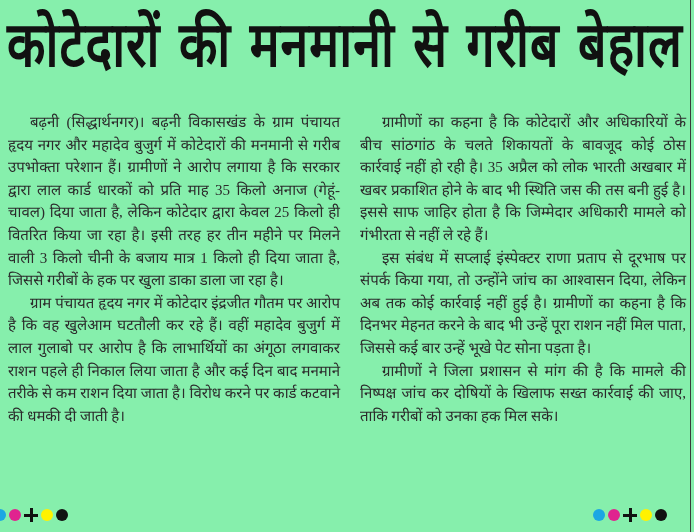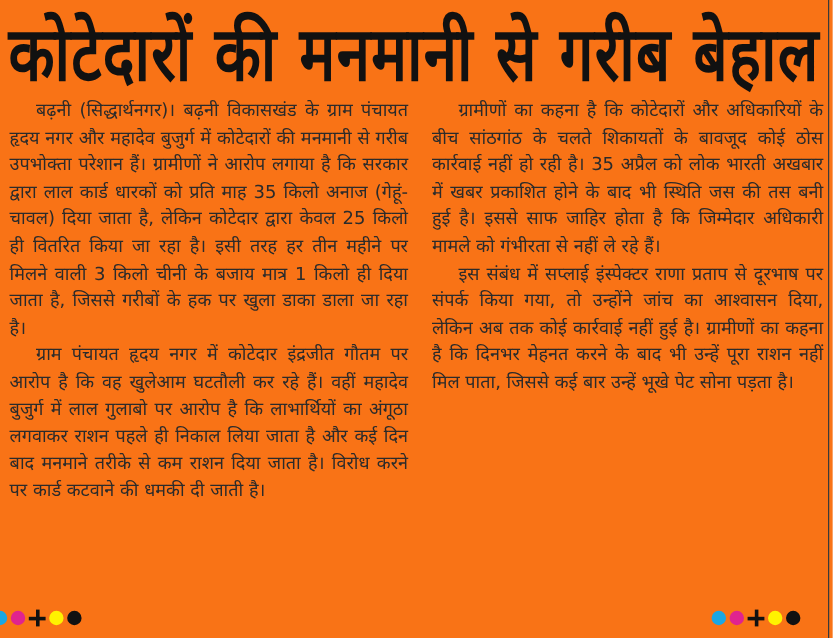--- a/index.html
+++ b/index.html
@@ -12,21 +12,21 @@
       height: 532px;
       position: relative;
       overflow: hidden;
       font-family: "DejaVu Sans", sans-serif;
       color: #2a2a2a;
     }
     .clipping {
       position: absolute;
       left: 0; top: 0;
       width: 694px; height: 532px;
-      background: #f97316;
+      background: #86efac;
     }
     .right-rule {
       position: absolute;
       left: 690px; top: 0;
       width: 1px; height: 532px;
       background: #3a3a3a;
     }
     .headline {
       position: absolute;
       left: 0; top: 6px;
@@ -38,25 +38,26 @@
       font-size: 50px;
       line-height: 78px;
       color: #111111;
       letter-spacing: 1px;
       transform: scaleY(1.25);
       transform-origin: center center;
       white-space: nowrap;
     }
     .column {
       position: absolute;
-      top: 81px;
+      top: 111px;
       font-size: 15px;
       line-height: 22.6px;
       text-align: justify;
       color: #2b2b2b;
+      font-family: Liberation Serif, serif;
     }
     .col-left { left: 8px; width: 332px; }
     .col-right { left: 360px; width: 326px; }
     .para {
       margin: 0;
       text-indent: 22px;
     }
     .reg-marks {
       position: absolute;
       display: flex;
@@ -92,20 +93,21 @@
   <div class="headline">कोटेदारों की मनमानी से गरीब बेहाल</div>
 
   <div class="column col-left">
     <p class="para">बढ़नी (सिद्धार्थनगर)। बढ़नी विकासखंड के ग्राम पंचायत हृदय नगर और महादेव बुजुर्ग में कोटेदारों की मनमानी से गरीब उपभोक्ता परेशान हैं। ग्रामीणों ने आरोप लगाया है कि सरकार द्वारा लाल कार्ड धारकों को प्रति माह 35 किलो अनाज (गेहूं-चावल) दिया जाता है, लेकिन कोटेदार द्वारा केवल 25 किलो ही वितरित किया जा रहा है। इसी तरह हर तीन महीने पर मिलने वाली 3 किलो चीनी के बजाय मात्र 1 किलो ही दिया जाता है, जिससे गरीबों के हक पर खुला डाका डाला जा रहा है।</p>
     <p class="para">ग्राम पंचायत हृदय नगर में कोटेदार इंद्रजीत गौतम पर आरोप है कि वह खुलेआम घटतौली कर रहे हैं। वहीं महादेव बुजुर्ग में लाल गुलाबो पर आरोप है कि लाभार्थियों का अंगूठा लगवाकर राशन पहले ही निकाल लिया जाता है और कई दिन बाद मनमाने तरीके से कम राशन दिया जाता है। विरोध करने पर कार्ड कटवाने की धमकी दी जाती है।</p>
   </div>
 
   <div class="column col-right">
     <p class="para">ग्रामीणों का कहना है कि कोटेदारों और अधिकारियों के बीच सांठगांठ के चलते शिकायतों के बावजूद कोई ठोस कार्रवाई नहीं हो रही है। 35 अप्रैल को लोक भारती अखबार में खबर प्रकाशित होने के बाद भी स्थिति जस की तस बनी हुई है। इससे साफ जाहिर होता है कि जिम्मेदार अधिकारी मामले को गंभीरता से नहीं ले रहे हैं।</p>
     <p class="para">इस संबंध में सप्लाई इंस्पेक्टर राणा प्रताप से दूरभाष पर संपर्क किया गया, तो उन्होंने जांच का आश्वासन दिया, लेकिन अब तक कोई कार्रवाई नहीं हुई है। ग्रामीणों का कहना है कि दिनभर मेहनत करने के बाद भी उन्हें पूरा राशन नहीं मिल पाता, जिससे कई बार उन्हें भूखे पेट सोना पड़ता है।</p>
+    <p class="para">ग्रामीणों ने जिला प्रशासन से मांग की है कि मामले की निष्पक्ष जांच कर दोषियों के खिलाफ सख्त कार्रवाई की जाए, ताकि गरीबों को उनका हक मिल सके।</p>
   </div>
 
   <div class="reg-marks reg-left">
     <span class="dot" style="background: rgb(27, 167, 227);"></span>
     <span class="dot" style="background: rgb(224, 35, 143);"></span>
     <span class="plus"></span>
     <span class="dot" style="background: rgb(255, 242, 0);"></span>
     <span class="dot" style="background: rgb(17, 17, 17);"></span>
   </div>
 

